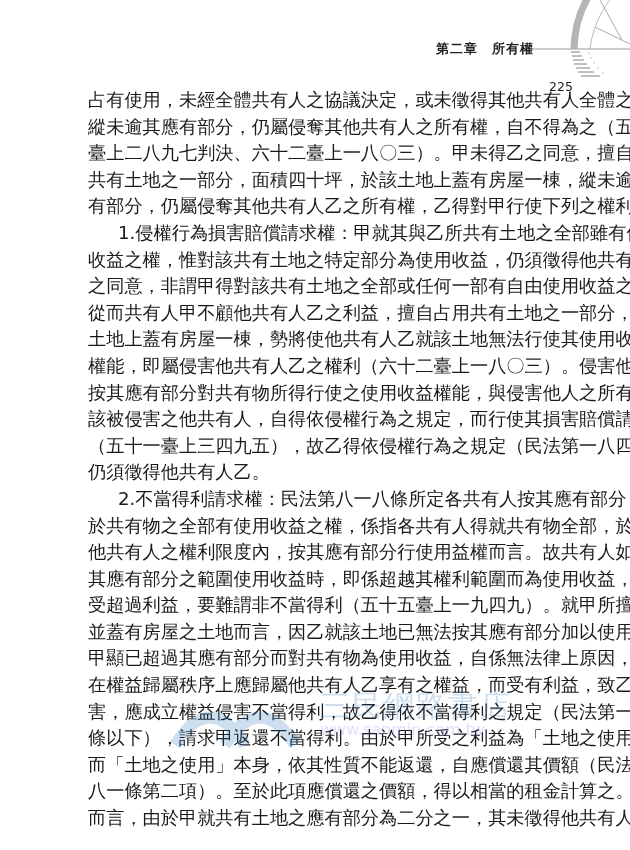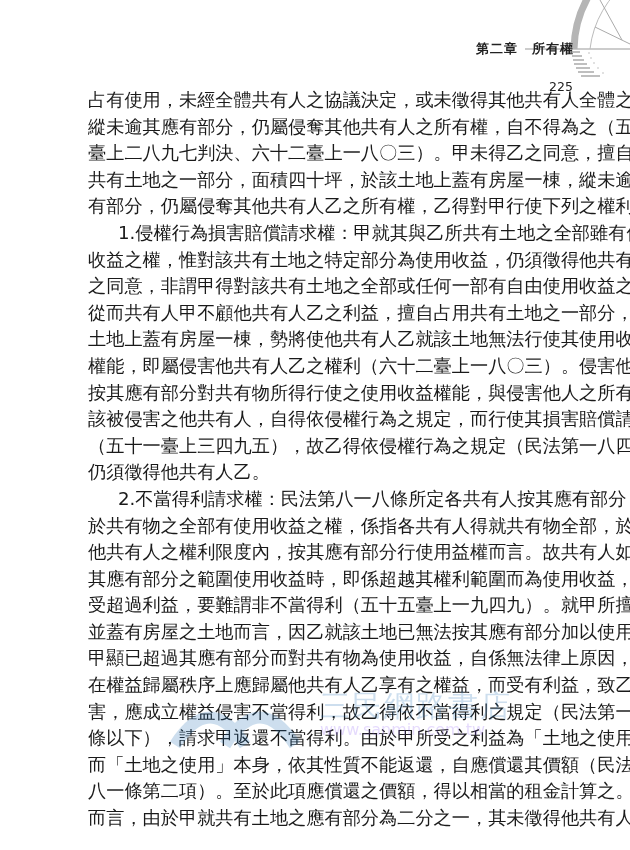--- a/index.html
+++ b/index.html
@@ -3,21 +3,21 @@
 <meta charset="utf-8">
 <style>
   html, body { margin: 0; padding: 0; }
   body {
     width: 630px; height: 850px; background: #ffffff; position: relative; overflow: hidden;
     font-family: "DejaVu Sans", "Liberation Sans", sans-serif; color: #1a1a1a;
   }
   .deco { position: absolute; left: 0; top: 0; width: 630px; height: 90px; }
   .running-head {
     position: absolute; top: 40px; left: 436px; font-size: 13px; font-weight: bold; color: #222;
-    letter-spacing: 1px; white-space: nowrap; margin-left: 40px;
+    letter-spacing: 1px; white-space: nowrap;
   }
   .running-head .sep { display: inline-block; width: 14px; }
   .page-number { position: absolute; top: 55px; left: 549px; font-size: 12.5px; color: #222; margin-top: 24px; }
   .body-text {
     position: absolute; left: 88px; top: 87px; width: 470px;
   }
   .line {
     height: 26.6px; line-height: 26.6px; font-size: 18.2px; white-space: nowrap;
     text-align: justify; text-align-last: justify; letter-spacing: 0;
   }

